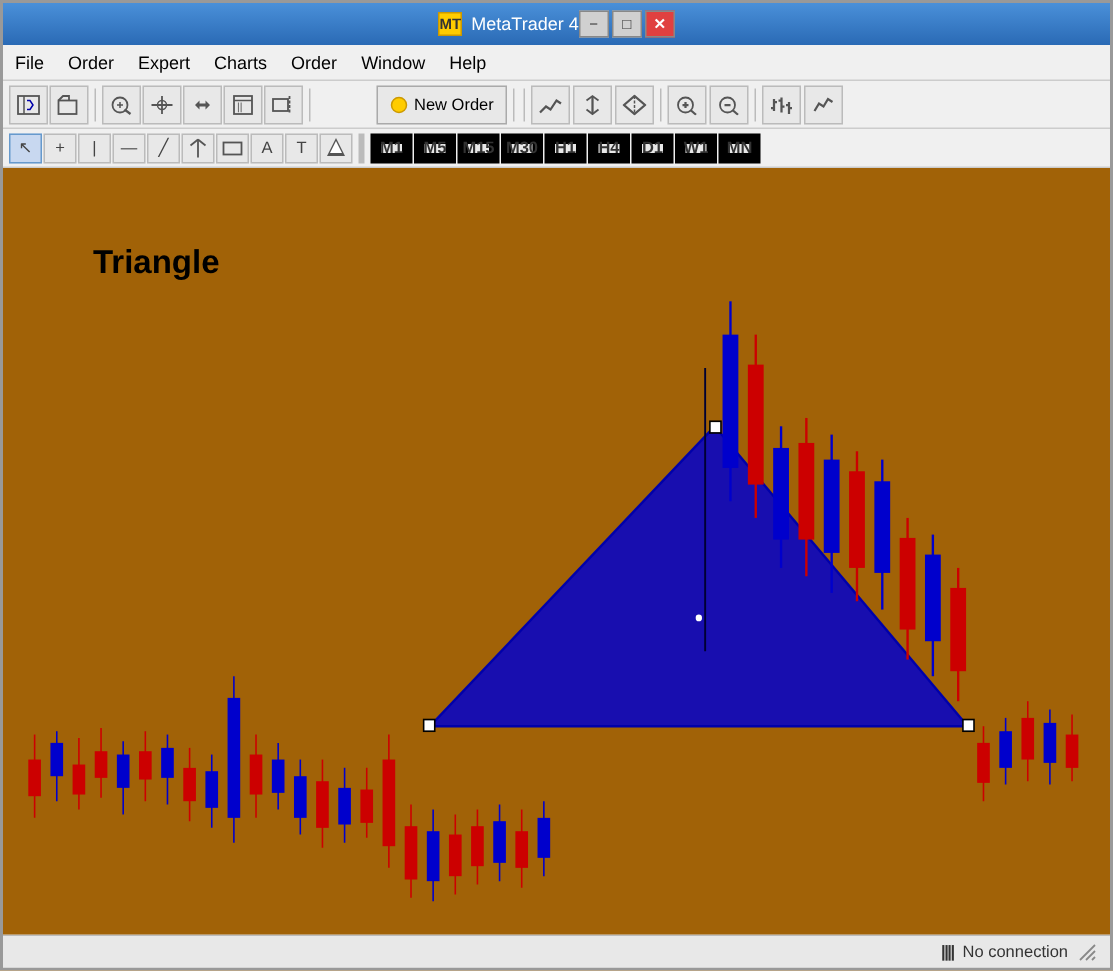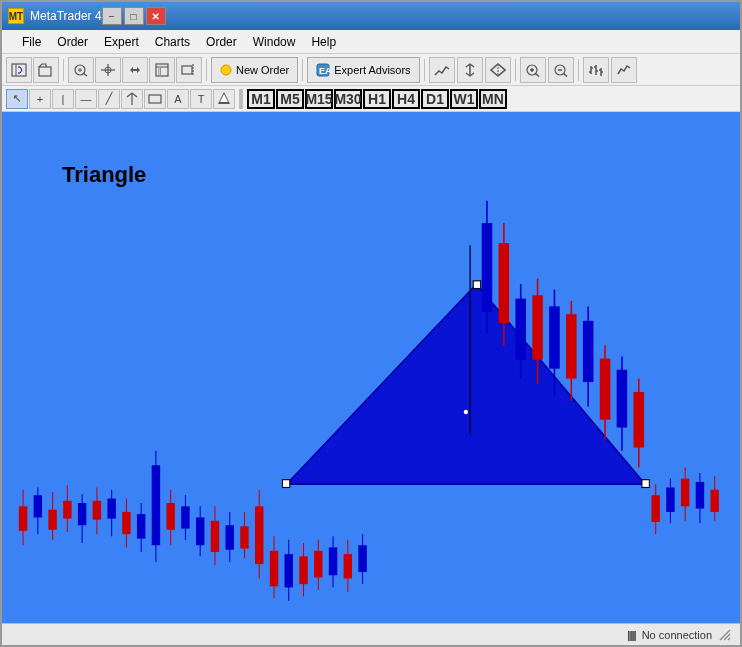--- a/index.html
+++ b/index.html
@@ -21,21 +21,21 @@
       border: 2px solid #999;
       background: #f0f0f0;
     }
 
     
     .title-bar {
       height: 28px;
       background: linear-gradient(to bottom, #4a90d9, #2a6ab5);
       display: flex;
       align-items: center;
-      justify-content: flex-start;
+      justify-content: center;
       padding: 2px 6px;
       flex-shrink: 0;
     }
     .title-bar-left {
       display: flex;
       align-items: center;
       gap: 6px;
     }
     .title-icon {
       width: 16px;
@@ -77,21 +77,21 @@
     }
     .title-btn.minimize { }
     .title-btn.maximize { }
 
     
     .menu-bar {
       height: 24px;
       background: #f0f0f0;
       display: flex;
       align-items: center;
-      padding: 0 12px;
+      padding: 0 0;
       border-bottom: 1px solid #ccc;
       flex-shrink: 0;
     }
     .menu-item {
       padding: 2px 8px;
       cursor: pointer;
       font-size: 12px;
       color: #000;
     }
 
@@ -133,20 +133,21 @@
     .new-order-btn {
       background: #e8e8e8;
       border: 1px solid #aaa;
       height: 26px;
       padding: 0 8px;
       display: flex;
       align-items: center;
       gap: 4px;
       cursor: pointer;
       font-size: 11px;
+      margin-left: 40px;
     }
     .expert-btn {
       background: #e8e8e8;
       border: 1px solid #aaa;
       height: 26px;
       padding: 0 8px;
       display: flex;
       align-items: center;
       gap: 4px;
       cursor: pointer;
@@ -177,34 +178,34 @@
       color: #444;
     }
     .draw-tool.active {
       background: #c8d8f0;
       border-color: #6699cc;
     }
     .tf-btn {
       width: 28px;
       height: 20px;
       background: #e8e8e8;
-      border: 2px solid #000000;
+      border: 7px solid #000000;
       display: flex;
       align-items: center;
       justify-content: center;
       cursor: pointer;
-      font-size: 14px;
+      font-size: 11px;
       color: #333;
       font-weight: bold;
     }
 
     
     .chart-area {
       flex: 1;
-      background: #3b82f6;
+      background: #a16207;
       position: relative;
       overflow: hidden;
     }
 
     .chart-title {
       position: absolute;
       top: 50px;
       left: 60px;
       font-size: 22px;
       font-weight: bold;
@@ -336,27 +337,20 @@
       </div>
     </div>
     <div class="tb-separator"></div>
     <div class="new-order-btn">
       <svg width="12" height="12" viewBox="0 0 12 12">
           <circle cx="6" cy="6" r="5" fill="#ffcc00" stroke="#cc9900" stroke-width="1"></circle>
         </svg>
       <span>New Order</span>
     </div>
     <div class="tb-separator"></div>
-    <div class="expert-btn">
-      <svg width="14" height="14" viewBox="0 0 14 14">
-          <rect x="1" y="1" width="12" height="12" rx="2" fill="#4488cc" stroke="#2266aa" stroke-width="1"></rect>
-          <text x="3" y="11" font-size="9" fill="white" font-weight="bold">EA</text>
-        </svg>
-      <span>Expert Advisors</span>
-    </div>
     <div class="tb-separator"></div>
     <div class="tb-btn">
       <svg width="16" height="14" viewBox="0 0 16 14">
           <polyline points="1,12 5,8 8,10 12,4 15,6" fill="none" stroke="#555" stroke-width="1.5"></polyline>
         </svg>
     </div>
     <div class="tb-btn">
       <svg width="16" height="14" viewBox="0 0 16 14">
           <line x1="8" y1="1" x2="8" y2="13" stroke="#555" stroke-width="1.5"></line>
           <polyline points="4,4 8,1 12,4" fill="none" stroke="#555" stroke-width="1.2"></polyline>

